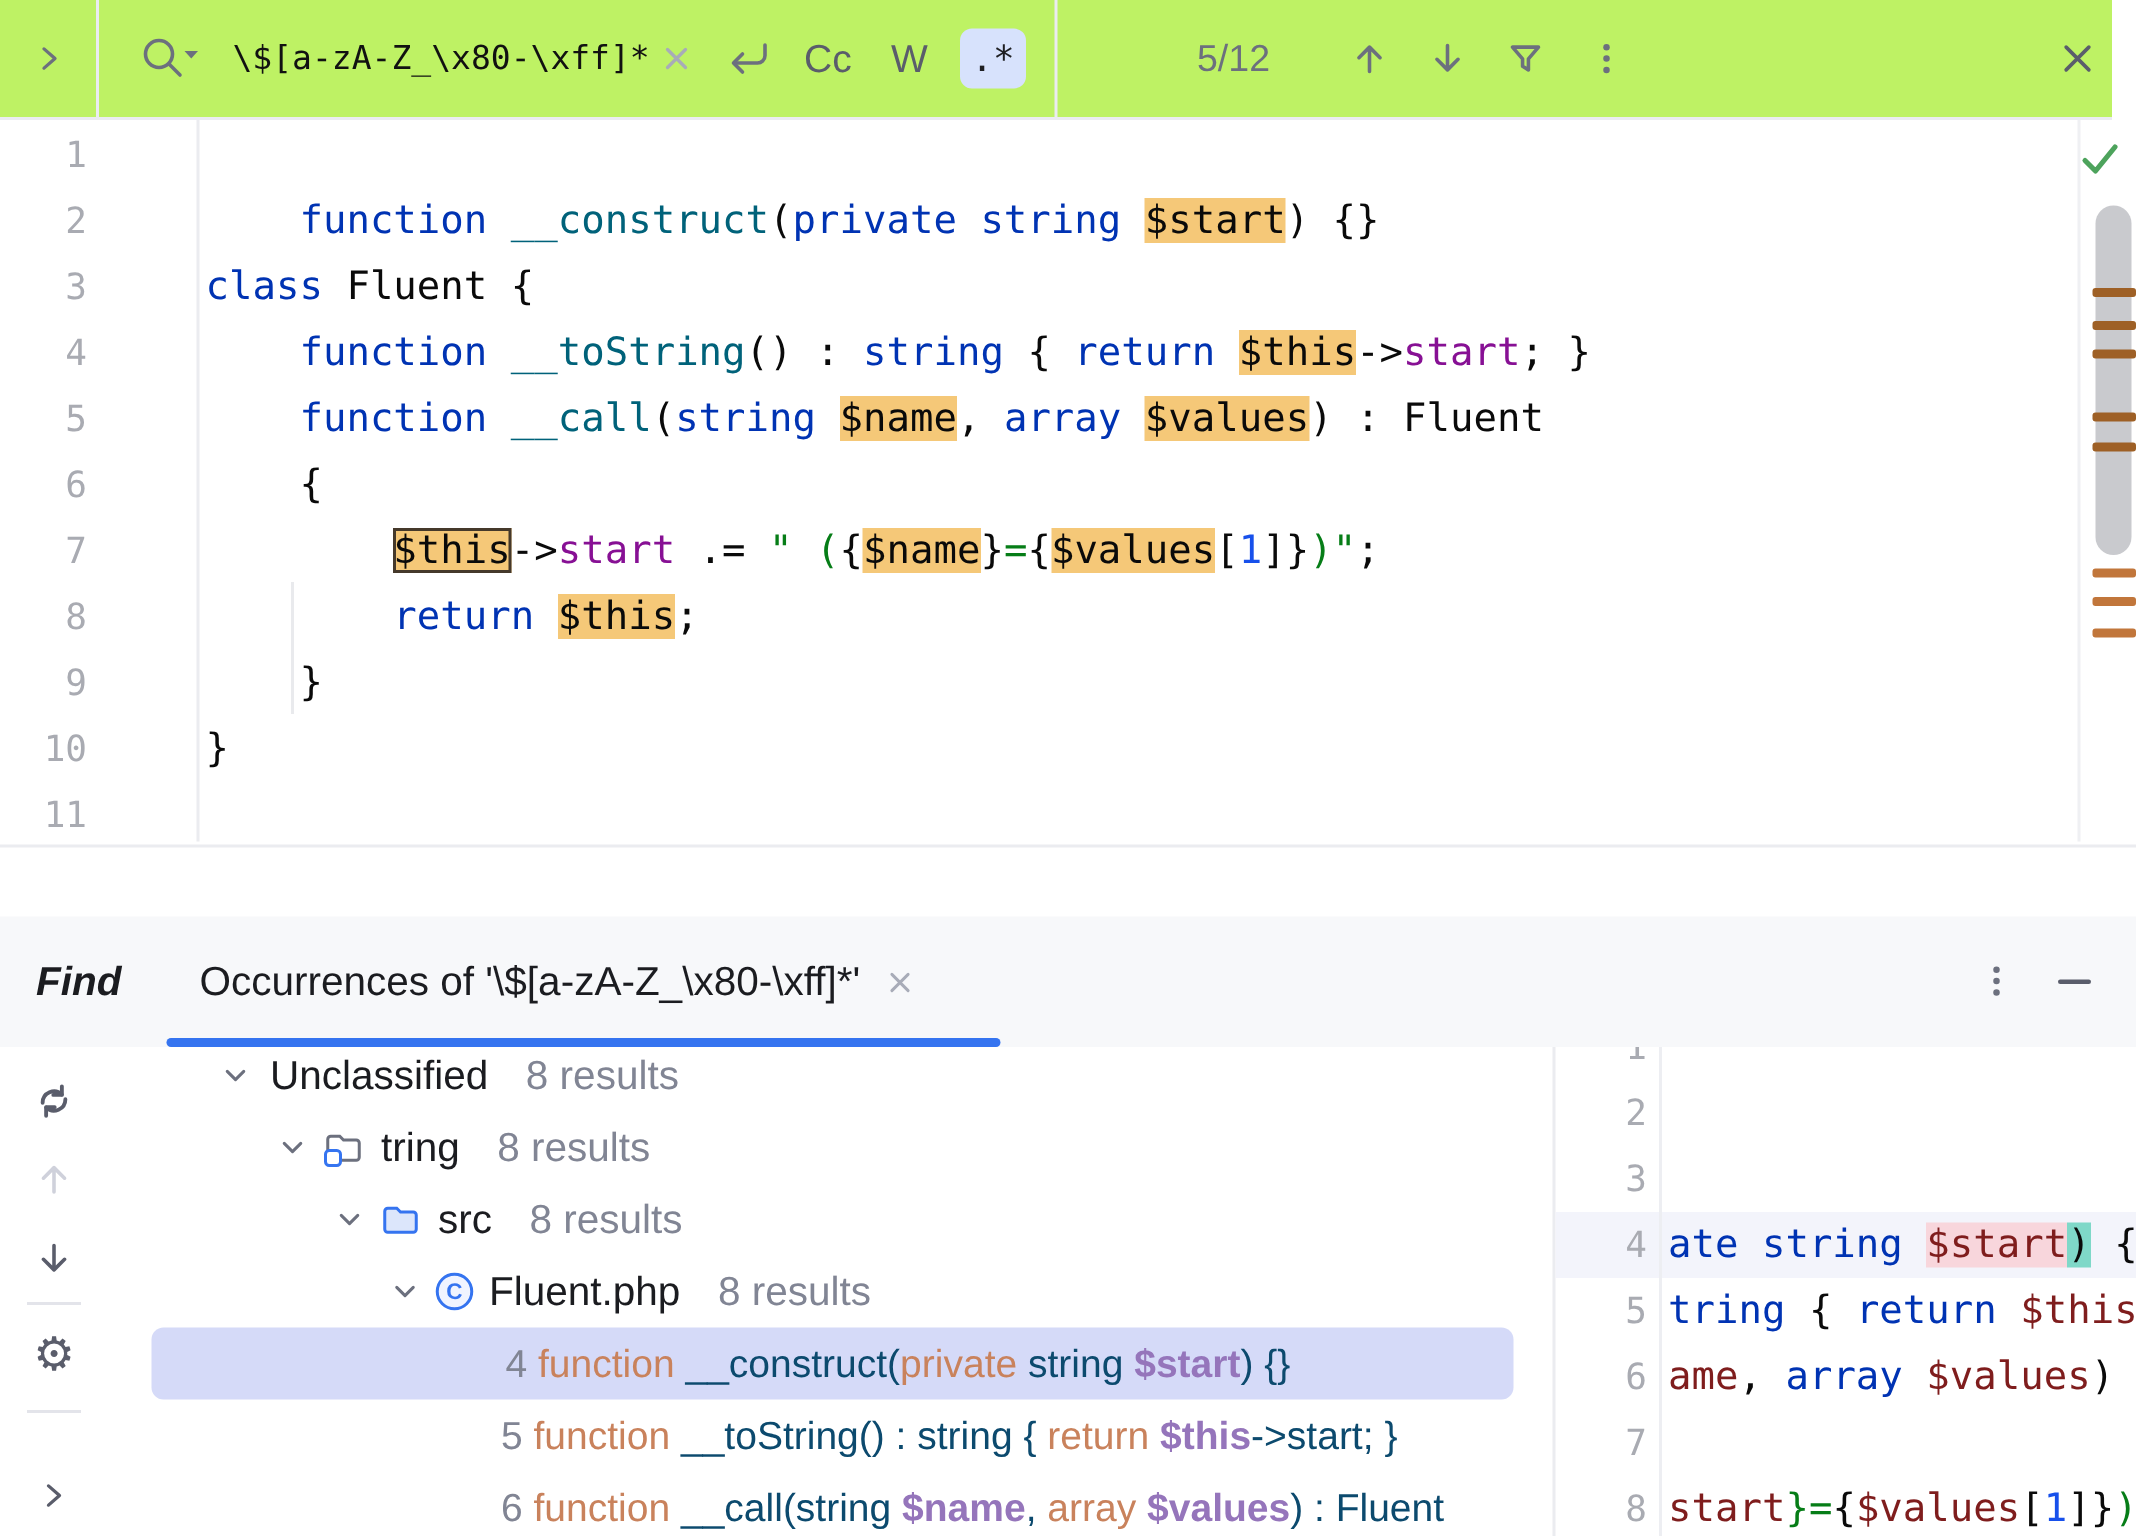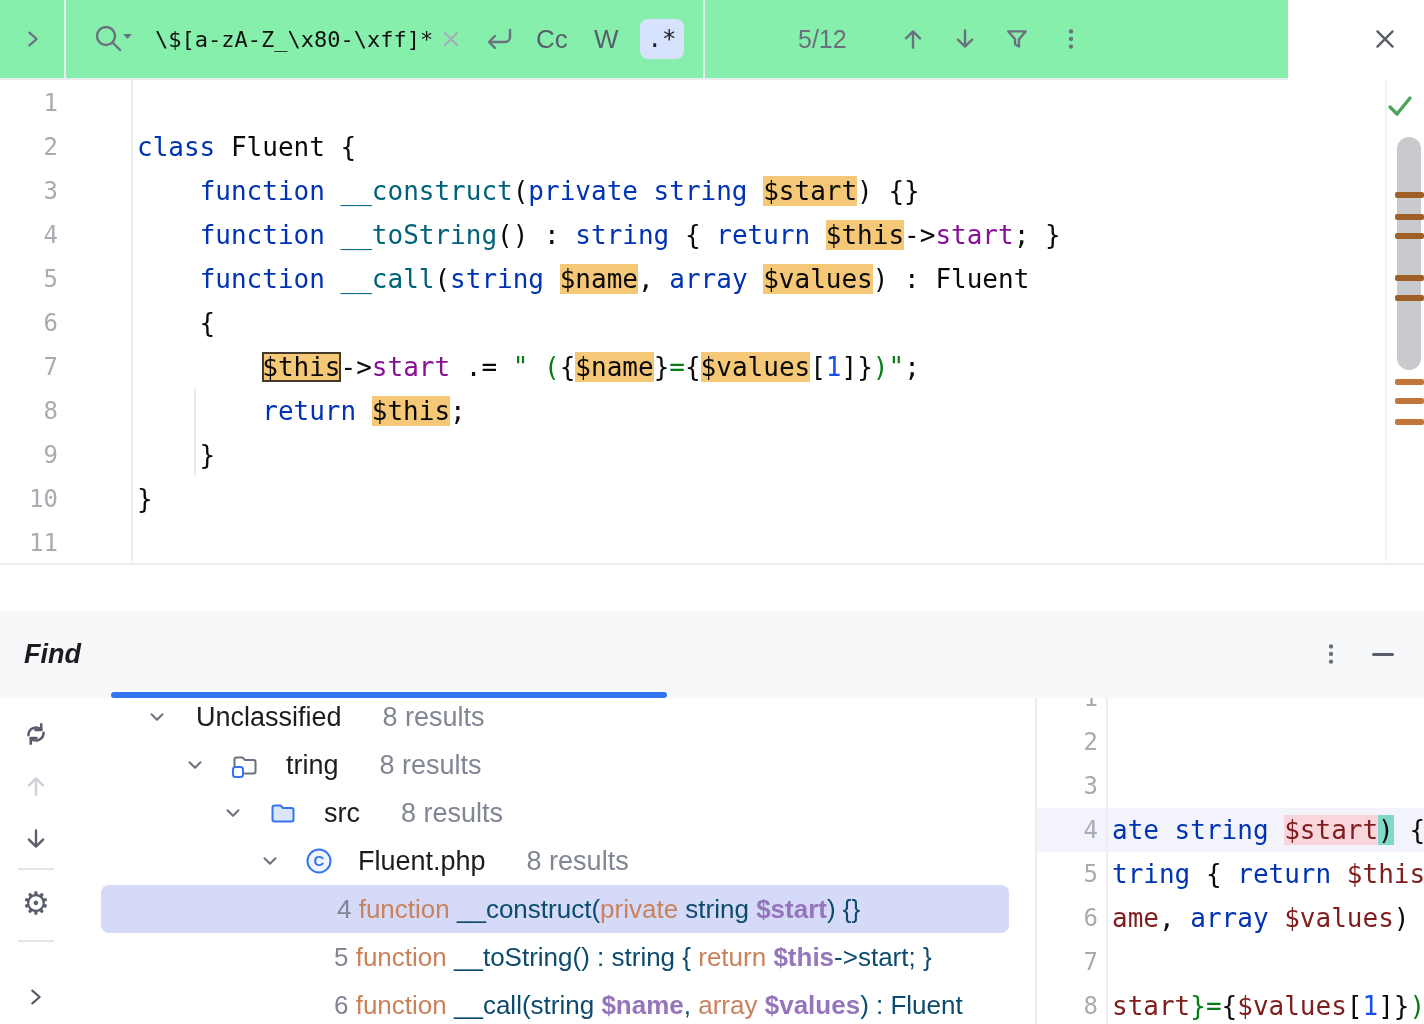--- a/index.html
+++ b/index.html
@@ -2,21 +2,21 @@
 <html><head>
 <meta charset="utf-8">
 <style>
   html,body{margin:0;padding:0;background:#fff;}
   .screen{position:relative;width:1424px;height:1024px;background:#fff;overflow:hidden;
           font-family:"Liberation Sans",sans-serif;color:#1B1C20;}
   .icon-btn{position:absolute;display:flex;align-items:center;justify-content:center;cursor:pointer;}
   svg{display:block;}
 
   
-  .searchbar{position:absolute;left:0;top:0;width:1288px;height:78px;background:#86efac;border-bottom:2px solid #EBECF0;}
+  .searchbar{position:absolute;left:0;top:0;width:1408px;height:78px;background:#bef264;border-bottom:2px solid #EBECF0;}
   .sb-vdiv{position:absolute;top:0;width:2px;height:78px;background:#EBECF0;}
   .sb-query{position:absolute;left:155px;top:0;height:78px;display:flex;align-items:center;
             font-family:"DejaVu Sans Mono",monospace;font-size:22px;color:#111;}
   .sb-texttoggle{position:absolute;top:0;height:78px;display:flex;align-items:center;
             font-size:26px;color:#5A5D6B;cursor:pointer;}
   .sb-regex{position:absolute;left:640px;top:19px;width:44px;height:40px;border-radius:8px;background:#D7E2FC;
             display:flex;align-items:center;justify-content:center;font-family:"DejaVu Sans Mono",monospace;
             font-size:24px;color:#1E1F22;cursor:pointer;}
   .sb-counter{position:absolute;left:782px;top:0;height:78px;display:flex;align-items:center;
             font-size:25px;color:#6C707E;margin-left:16px;}
@@ -50,21 +50,21 @@
               font-size:27px;font-weight:700;color:#1B1C20;font-style:italic;}
   .find-tab{position:absolute;left:133px;top:0;height:87px;display:flex;align-items:center;gap:18px;
             font-size:27px;color:#1B1C20;cursor:pointer;}
   .tab-underline{position:absolute;left:111px;top:81px;width:556px;height:6px;border-radius:3px;background:#3574F0;}
   .minimize-bar{width:22px;height:3px;background:#5A5D6B;border-radius:2px;}
 
   
   .find-body{position:absolute;left:0;top:698px;width:1424px;height:326px;background:#fff;}
   .tool-hr{position:absolute;left:18px;width:36px;height:2px;background:#E3E4EA;}
   .tree-row{position:absolute;left:72px;width:963px;height:48px;display:flex;align-items:center;
-            font-size:27px;cursor:pointer;white-space:pre;gap:16px;}
+            font-size:27px;cursor:pointer;white-space:pre;}
   .tree-count{color:#818594;margin-left:25px;}
   .res-text{font-size:26px;white-space:pre;position:relative;}
   .sel-bg{position:absolute;left:101px;top:885px;width:908px;height:48px;border-radius:8px;background:#D5DAF8;}
   .gear-glyph{font-size:31px;color:#5A5D6B;font-family:"DejaVu Sans",sans-serif;}
 
   
   .pv-clip{position:absolute;left:1035px;top:698px;width:389px;height:326px;overflow:hidden;border-left:2px solid #EBECF0;background:#fff;}
   .pv-band{position:absolute;left:0;top:110px;width:389px;height:44px;background:#F3F4FB;}
   .pv-gutter{position:absolute;left:0;top:-22px;width:61px;text-align:right;
              font-family:"DejaVu Sans Mono",monospace;font-size:24px;color:#A9ABB2;}
@@ -154,22 +154,22 @@
         <div class="gut-line">6</div>
         <div class="gut-line">7</div>
         <div class="gut-line">8</div>
         <div class="gut-line">9</div>
         <div class="gut-line">10</div>
         <div class="gut-line">11</div>
       </div>
     <div class="ed-gutsep"></div>
     <div class="ed-code">
         <div class="code-line"></div>
+        <div class="code-line"><span class="t-p">    </span><span class="t-k">function</span><span class="t-p"> </span><span class="t-f">__construct</span><span class="t-p">(</span><span class="t-k">private</span><span class="t-p"> </span><span class="t-k">string</span><span class="t-p"> </span><span class="t-hl">$start</span><span class="t-p">) {}</span></div>
         <div class="code-line"><span class="t-k">class</span><span class="t-p"> Fluent {</span></div>
-        <div class="code-line"><span class="t-p">    </span><span class="t-k">function</span><span class="t-p"> </span><span class="t-f">__construct</span><span class="t-p">(</span><span class="t-k">private</span><span class="t-p"> </span><span class="t-k">string</span><span class="t-p"> </span><span class="t-hl">$start</span><span class="t-p">) {}</span></div>
         <div class="code-line"><span class="t-p">    </span><span class="t-k">function</span><span class="t-p"> </span><span class="t-f">__toString</span><span class="t-p">() : </span><span class="t-k">string</span><span class="t-p"> { </span><span class="t-k">return</span><span class="t-p"> </span><span class="t-hl">$this</span><span class="t-p">-&gt;</span><span class="t-pr">start</span><span class="t-p">; }</span></div>
         <div class="code-line"><span class="t-p">    </span><span class="t-k">function</span><span class="t-p"> </span><span class="t-f">__call</span><span class="t-p">(</span><span class="t-k">string</span><span class="t-p"> </span><span class="t-hl">$name</span><span class="t-p">, </span><span class="t-k">array</span><span class="t-p"> </span><span class="t-hl">$values</span><span class="t-p">) : Fluent</span></div>
         <div class="code-line"><span class="t-p">    {</span></div>
         <div class="code-line"><span class="t-p">        </span><span class="t-cur">$this</span><span class="t-p">-&gt;</span><span class="t-pr">start</span><span class="t-p"> .= </span><span class="t-s">" (</span><span class="t-p">{</span><span class="t-hl">$name</span><span class="t-p">}</span><span class="t-s">=</span><span class="t-p">{</span><span class="t-hl">$values</span><span class="t-p">[</span><span class="t-n">1</span><span class="t-p">]</span><span class="t-p">}</span><span class="t-s">)"</span><span class="t-p">;</span></div>
         <div class="code-line"><span class="t-p">        </span><span class="t-k">return</span><span class="t-p"> </span><span class="t-hl">$this</span><span class="t-p">;</span></div>
         <div class="code-line"><span class="t-p">    }</span></div>
         <div class="code-line"><span class="t-p">}</span></div>
       </div>
     <div class="indent-guide" style="left:194px"></div>
     <div class="ed-stripesep"></div>
@@ -184,20 +184,26 @@
     <div class="stripe-mark" style="top:153px;background:#9E6026"></div>
     <div class="stripe-mark" style="top:195px;background:#9E6026"></div>
     <div class="stripe-mark" style="top:215px;background:#9E6026"></div>
     <div class="stripe-mark" style="top:299px;background:#C1763B"></div>
     <div class="stripe-mark" style="top:318px;background:#C1763B"></div>
     <div class="stripe-mark" style="top:339px;background:#C1763B"></div>
   </div>
 
   <div class="find-header">
     <div class="find-title">Find</div>
+    <div class="find-tab">
+      <span>Occurrences of '\$[a-zA-Z_\x80-\xff]*'</span>
+      <svg width="18" height="18" viewBox="0 0 20 20">
+          <path d="M4 4l12 12M16 4L4 16" stroke="#A8ACB8" stroke-width="2.2" stroke-linecap="round"></path>
+        </svg>
+    </div>
     <div class="tab-underline"></div>
     <div class="icon-btn" style="left:1316px;top:28px;width:30px;height:30px">
       <svg width="26" height="26" viewBox="0 0 24 24">
           <circle cx="12" cy="5" r="2" fill="#6C707E"></circle>
           <circle cx="12" cy="12" r="2" fill="#6C707E"></circle>
           <circle cx="12" cy="19" r="2" fill="#6C707E"></circle>
         </svg>
     </div>
     <div class="icon-btn" style="left:1368px;top:28px;width:30px;height:30px">
       <div class="minimize-bar"></div>

